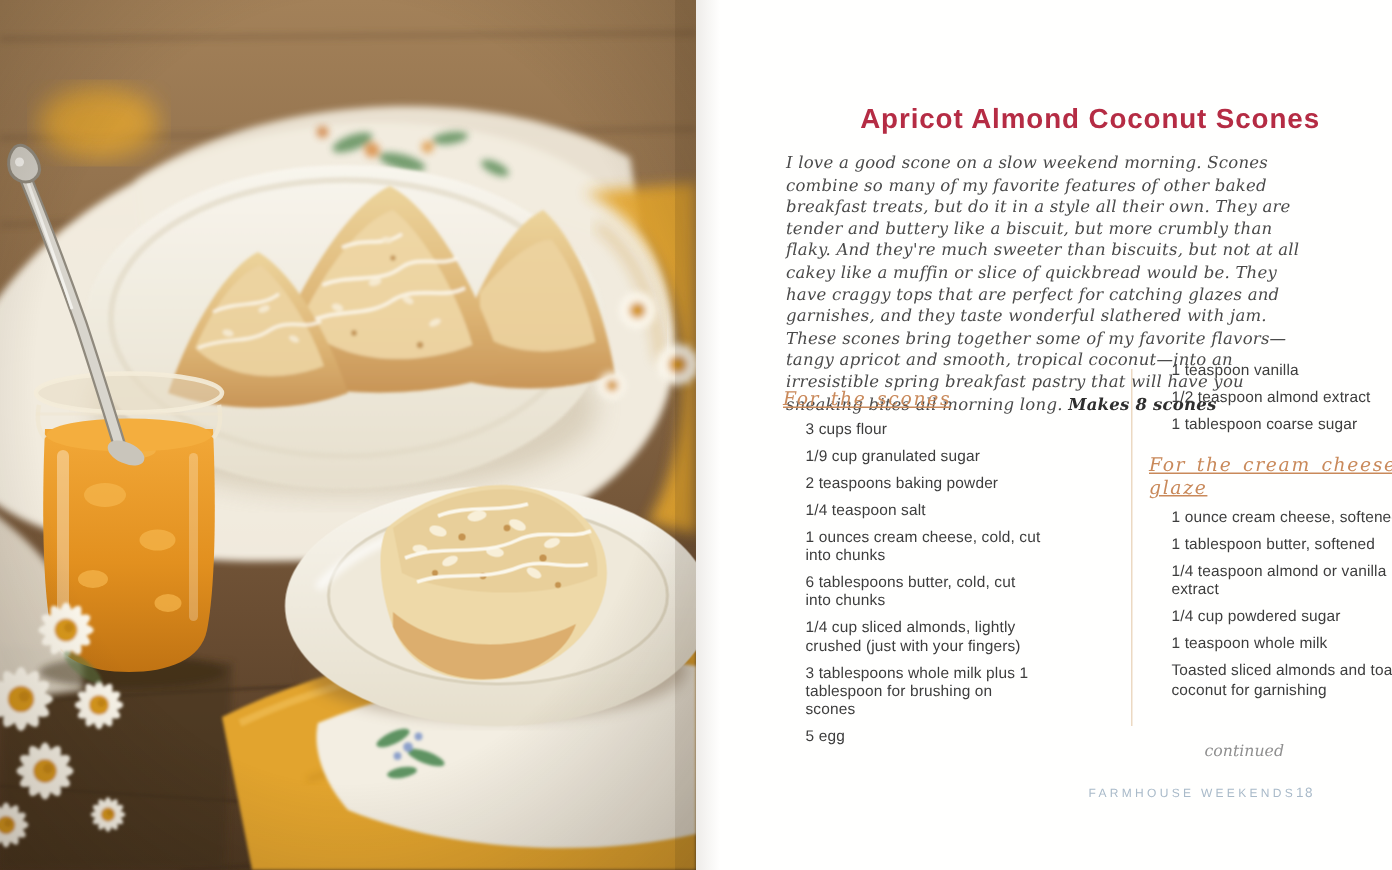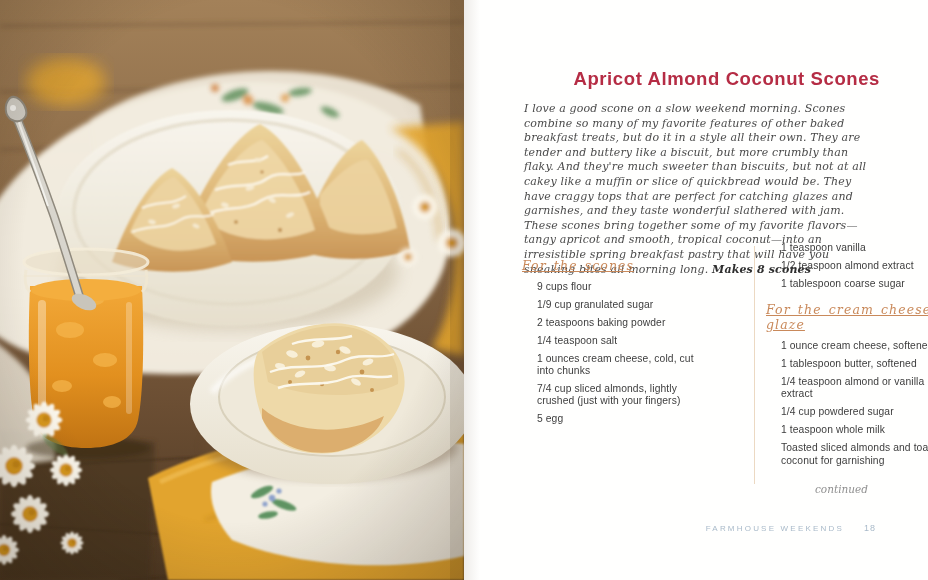--- a/index.html
+++ b/index.html
@@ -46,27 +46,27 @@
     color:var(--heading-orange,#c9895a);
     text-decoration:underline;
   }
   .ing-heading.glaze{margin-top:12px;}
   ul.ing-list{list-style:none;margin:0;padding:0 0 0 15px;}
   ul.ing-list li{
     margin:0 0 5.5px 0;font-size:10.3px;line-height:12.4px;
     color:var(--text-dark,#3d3d3d);letter-spacing:.1px;
   }
   .continued-note{
-    position:absolute;top:479px;right:56px;margin:4px;
+    position:absolute;top:479px;right:56px;margin:16px;
     font-family:"DejaVu Serif",serif;font-style:italic;font-size:10.5px;
     color:var(--continued-gray,#8f8f8f);
   }
   .page-footer{
     position:absolute;top:523px;right:52px;
-    display:flex;align-items:baseline;gap:20px;
+    display:flex;align-items:baseline;
     color:var(--footer-blue,#a9bac9);
   }
   .book-title{font-size:8px;letter-spacing:2.2px;}
   .page-number{font-size:9px;letter-spacing:1px;}
 </style>
 </head>
 <body>
 
 <div class="spread">
 
@@ -324,26 +324,28 @@
     <p class="recipe-intro"><span>I love a good scone on a slow weekend morning. Scones combine so many of my favorite features of other baked breakfast treats, but do it in a style all their own. They are tender and buttery like a biscuit, but more crumbly than flaky. And they're much sweeter than biscuits, but not at all cakey like a muffin or slice of quickbread would be. They have craggy tops that are perfect for catching glazes and garnishes, and they taste wonderful slathered with jam. These scones bring together some of my favorite flavors—tangy apricot and smooth, tropical coconut—into an irresistible spring breakfast pastry that will have you sneaking bites all morning long.</span>
       <span class="yield">Makes 8 scones</span>
     </p>
 
     <div class="ingredients">
       <div class="col-divider"></div>
 
       <div class="ing-col c1">
         <h3 class="ing-heading">For the scones</h3>
         <ul class="ing-list">
-          <li>9 cups flour</li>
+          <li>3 cups flour</li>
           <li>1/9 cup granulated sugar</li>
           <li>2 teaspoons baking powder</li>
           <li>1/4 teaspoon salt</li>
           <li>1 ounces cream cheese, cold, cut into chunks</li>
-          <li>7/4 cup sliced almonds, lightly crushed (just with your fingers)</li>
+          <li>6 tablespoons butter, cold, cut into chunks</li>
+          <li>1/4 cup sliced almonds, lightly crushed (just with your fingers)</li>
+          <li>3 tablespoons whole milk plus 1 tablespoon for brushing on scones</li>
           <li>5 egg</li>
         </ul>
       </div>
 
       <div class="ing-col c2">
         <ul class="ing-list">
           <li>1 teaspoon vanilla</li>
           <li>1/2 teaspoon almond extract</li>
           <li>1 tablespoon coarse sugar</li>
         </ul>

